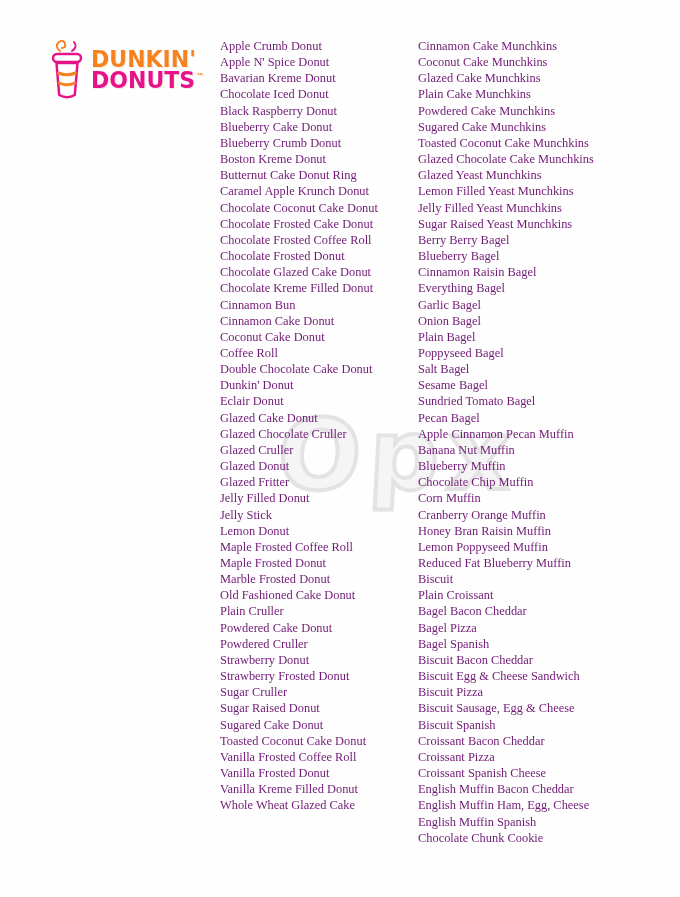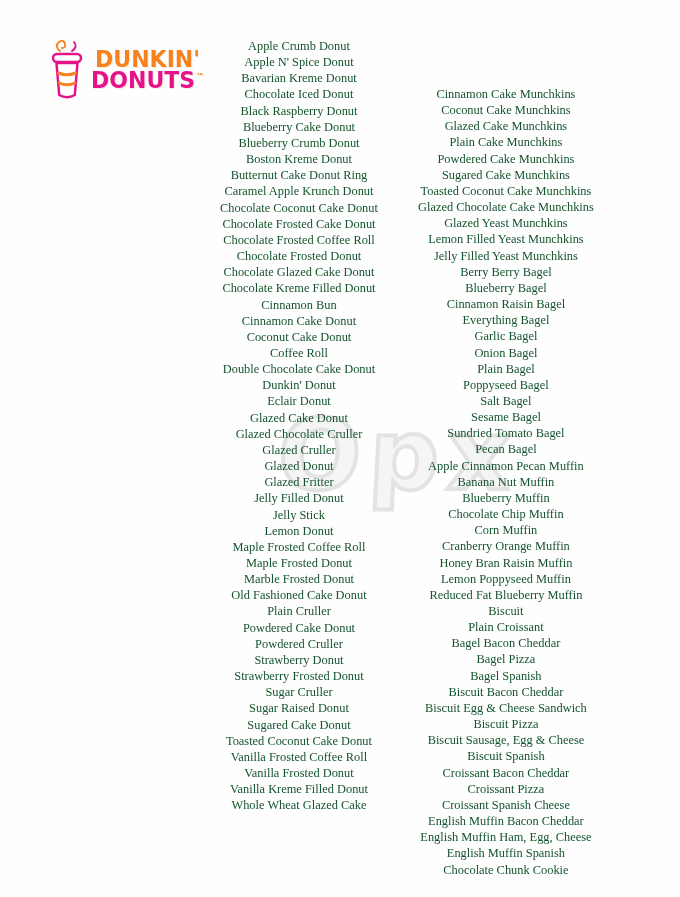--- a/index.html
+++ b/index.html
@@ -3,21 +3,21 @@
 <meta charset="utf-8">
 <style>
   html,body{margin:0;padding:0;}
   body{
     width:680px;height:897px;
     background:#ffffff;
     font-family:"Liberation Serif", serif;
   }
   .page{
     position:relative;width:680px;height:897px;
-    background:#fefefe;overflow:hidden;text-align:center;
+    background:#fefefe;overflow:hidden;
   }
   
   .logo{
     position:absolute;left:46px;top:38px;
     display:flex;align-items:center;gap:3px;
   }
   .cup{flex:0 0 auto;}
   .logo-text{
     font-family:"DejaVu Sans", sans-serif;
     font-weight:bold;
@@ -40,25 +40,25 @@
     color:rgba(205,205,205,0.18);
     -webkit-text-stroke:4px #e3e3e3;
     transform:skewX(-3deg);
     user-select:none;pointer-events:none;
   }
   
   .col{
     position:absolute;top:38px;
     margin:0;padding:0;list-style:none;
     font-size:12.4px;line-height:16.15px;
-    color:#14532d;
+    color:#701a75;
     white-space:nowrap;
   }
   .col-left{left:220px;}
-  .col-right{left:418px;margin-top:48px;}
+  .col-right{left:418px;}
 </style>
 </head>
 <body>
 
 <div class="page">
 
   <div class="logo">
     <svg class="cup" width="42" height="64" viewBox="0 0 42 64" aria-hidden="true">
 
       <path d="M14 13 q-6 -5 -1 -9 q5 -3 6 2 q1 4 -3 4" fill="none" stroke="#F5821F" stroke-width="2" stroke-linecap="round"></path>
@@ -134,20 +134,21 @@
       <li>Coconut Cake Munchkins</li>
       <li>Glazed Cake Munchkins</li>
       <li>Plain Cake Munchkins</li>
       <li>Powdered Cake Munchkins</li>
       <li>Sugared Cake Munchkins</li>
       <li>Toasted Coconut Cake Munchkins</li>
       <li>Glazed Chocolate Cake Munchkins</li>
       <li>Glazed Yeast Munchkins</li>
       <li>Lemon Filled Yeast Munchkins</li>
       <li>Jelly Filled Yeast Munchkins</li>
+      <li>Sugar Raised Yeast Munchkins</li>
       <li>Berry Berry Bagel</li>
       <li>Blueberry Bagel</li>
       <li>Cinnamon Raisin Bagel</li>
       <li>Everything Bagel</li>
       <li>Garlic Bagel</li>
       <li>Onion Bagel</li>
       <li>Plain Bagel</li>
       <li>Poppyseed Bagel</li>
       <li>Salt Bagel</li>
       <li>Sesame Bagel</li>

